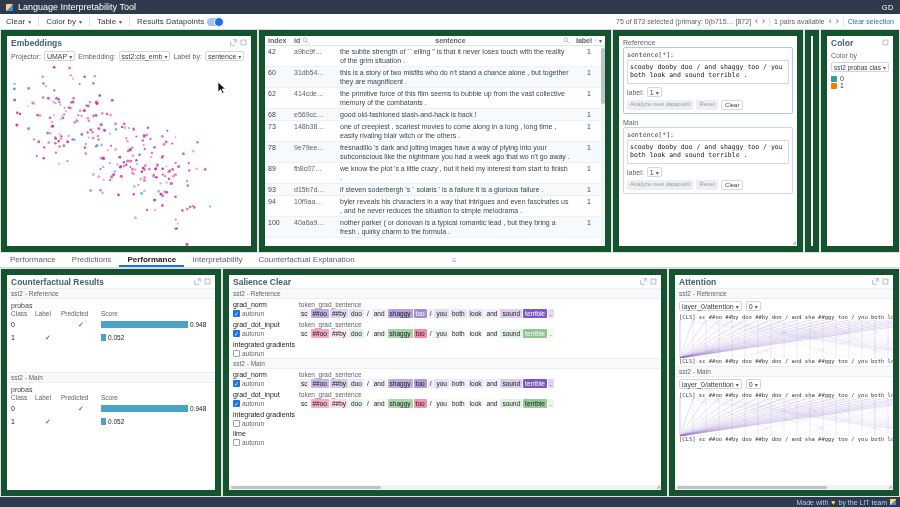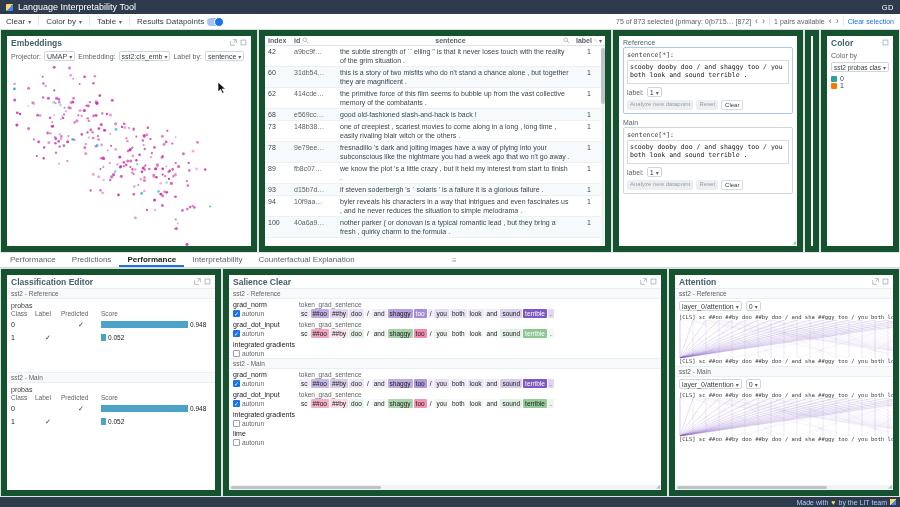--- a/index.html
+++ b/index.html
@@ -628,21 +628,21 @@
       <span class="tab">Predictions</span>
       <span class="tab active">Performance</span>
       <span class="tab">Interpretability</span>
       <span class="tab">Counterfactual Explanation</span>
     </span>
   <span class="tab-handle">≡</span>
 </div>
 
 <div class="panel" style="left:1px;top:269px;width:220px;height:227px">
   <div class="phead">
-    <span>Classification Editor</span>
+    <span>Counterfactual Results</span>
     <span class="ic">
       <svg class="hic" width="7" height="7" viewBox="0 0 10 10">
           <path d="M1 3v6h6" fill="none" stroke="#90a4ae"></path>
           <path d="M4 1h5v5M9 1 5 5" fill="none" stroke="#90a4ae"></path>
         </svg>
       <svg class="hic" width="7" height="7" viewBox="0 0 10 10">
           <rect x="1.5" y="1.5" width="7" height="7" fill="none" stroke="#90a4ae"></rect>
         </svg>
     </span>
   </div>

